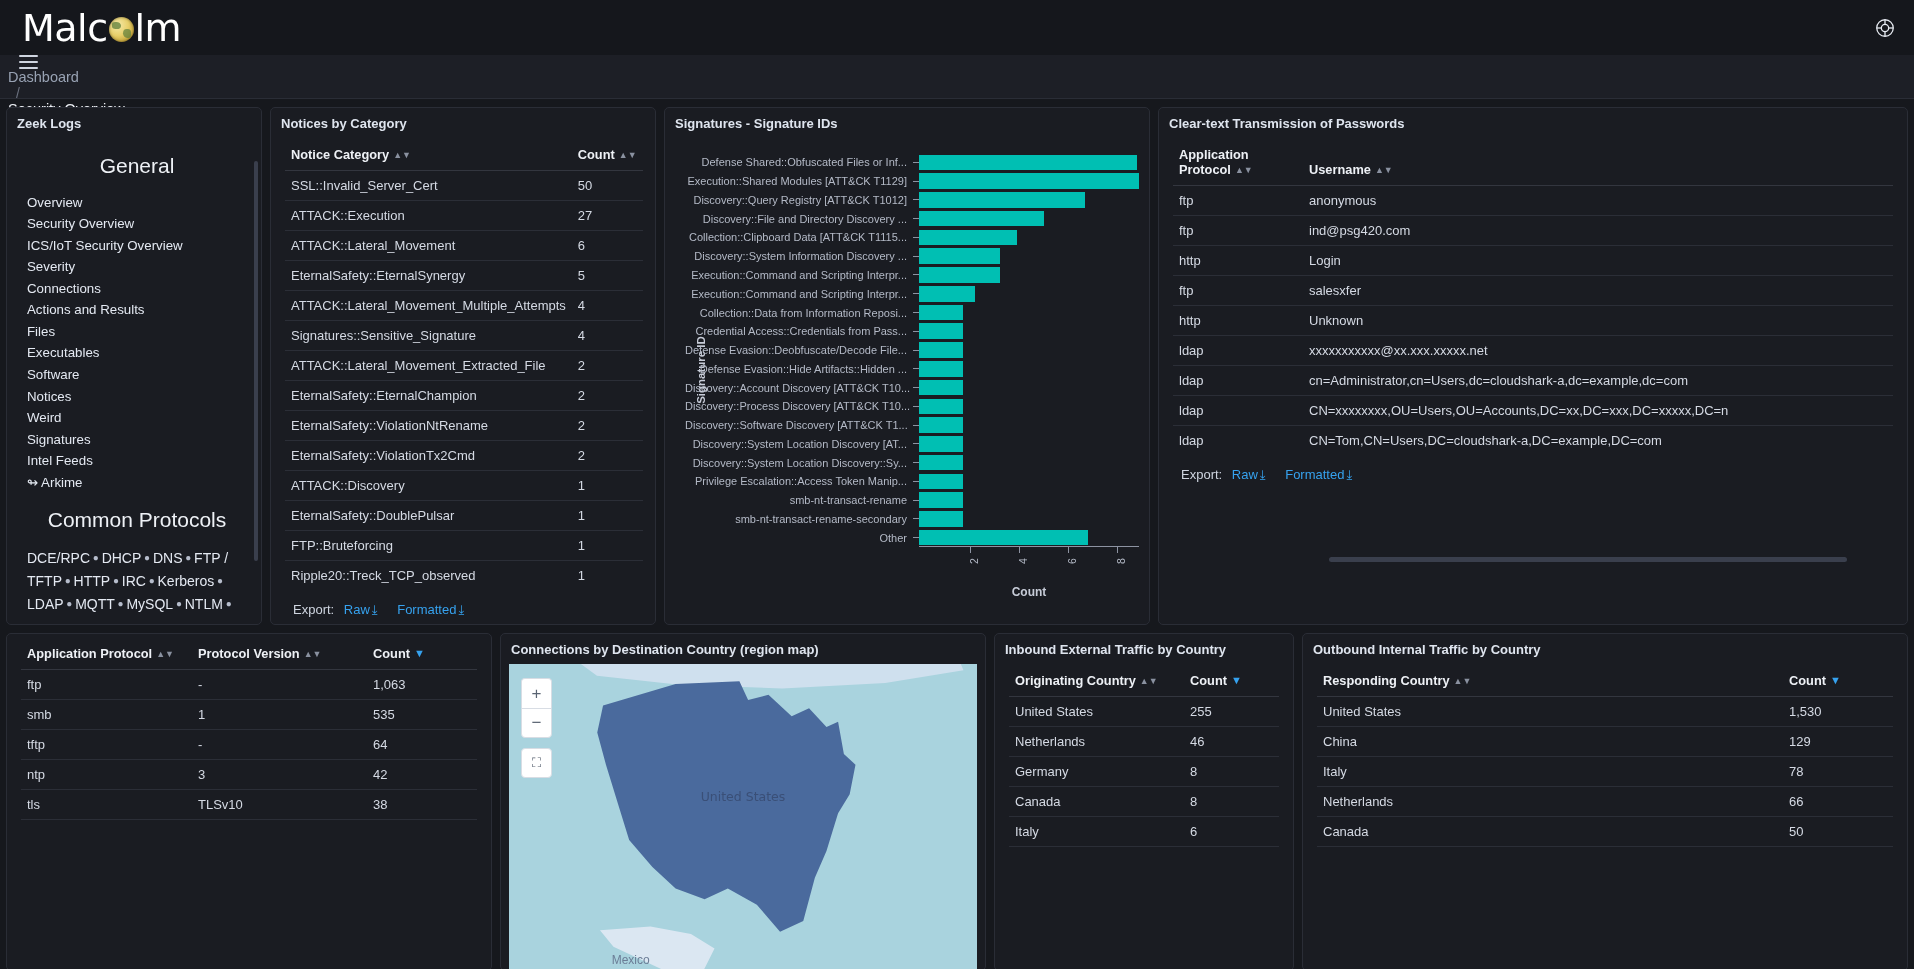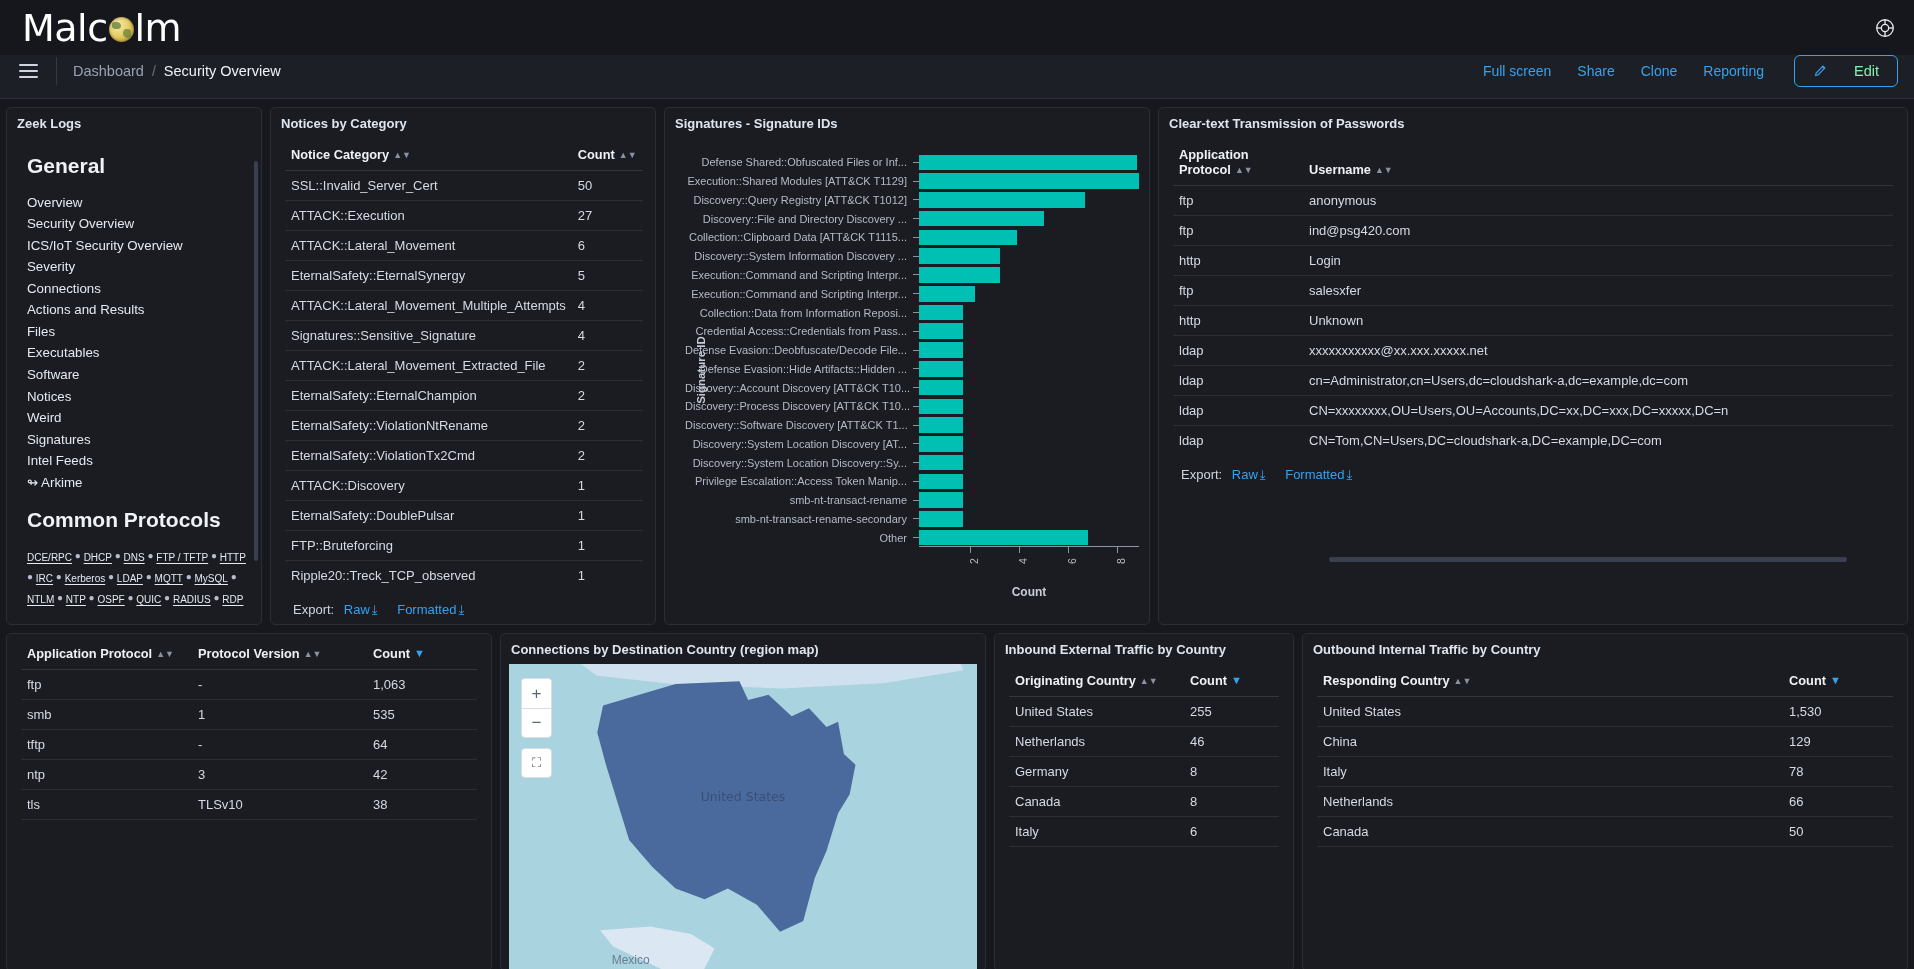--- a/index.html
+++ b/index.html
@@ -57,22 +57,23 @@
   .help-icon {
     position: absolute; right: 18px; top: 50%; transform: translateY(-50%);
     width: 22px; height: 22px;
     cursor: pointer;
   }
   
   .navbar {
     height: 44px;
     background: #1d1f26;
     border-bottom: 1px solid #2a2d36;
-    display: flex; align-items: center;
+    display: flex; 
     padding: 0 16px 12px 8px;
+    flex-direction: column;
   }
   .hamburger {
     width: 40px; height: 40px;
     display: flex; flex-direction: column; justify-content: center; align-items: center;
     gap: 4px; cursor: pointer;
   }
   .hamburger span {
     display:block; width: 19px; height: 2px; background: #cfd5e0; border-radius: 1px;
   }
   .nav-divider { width: 1px; height: 28px; background: #34384a; margin: 0 16px 0 8px; }
@@ -108,27 +109,27 @@
   
   .p-zeek { width: 256px; height: 518px; }
   .zeek-body {
     padding: 2px 14px 10px 20px;
     height: 480px;
     overflow: hidden;
     position: relative;
     font-size: 13.2px;
     line-height: 1.28;
   }
-  .zeek-h1 { font-size: 21px; font-weight: bold; margin: 16px 0 14px 0; color: #eef1f6; }
+  .zeek-h1 { font-size: 21px; font-weight: normal; margin: 16px 0 14px 0; color: #eef1f6; text-align: center; }
   .zeek-link {
     display:block; color: #e4e9f2; 
     text-underline-offset: 2px; margin-bottom: 4.5px; font-size: 13.3px; cursor: pointer;
   }
   .proto-wrap { margin-top: 2px; line-height: 1.58; }
-  .proto-wrap a { color: #e4e9f2; text-decoration: underline; text-underline-offset: 2px; cursor: pointer; font-size: 10px; }
+  .proto-wrap a { color: #e4e9f2; text-underline-offset: 2px; cursor: pointer; font-size: 14px; }
   .dot { color: #b6bdcc; font-size: 10px; vertical-align: 2px; }
   .zeek-scroll {
     position: absolute; right: 3px; top: 26px; width: 4px; height: 400px;
     background: #3a3f4d; border-radius: 2px;
   }
   
   table.dt { width: 100%; border-collapse: collapse; font-size: 13px; }
   table.dt th {
     text-align: left; font-weight: bold; color: #eef1f6; font-size: 12.8px;
     padding: 6px 6px 8px 6px; border-bottom: 1px solid #33363f; white-space: nowrap;

